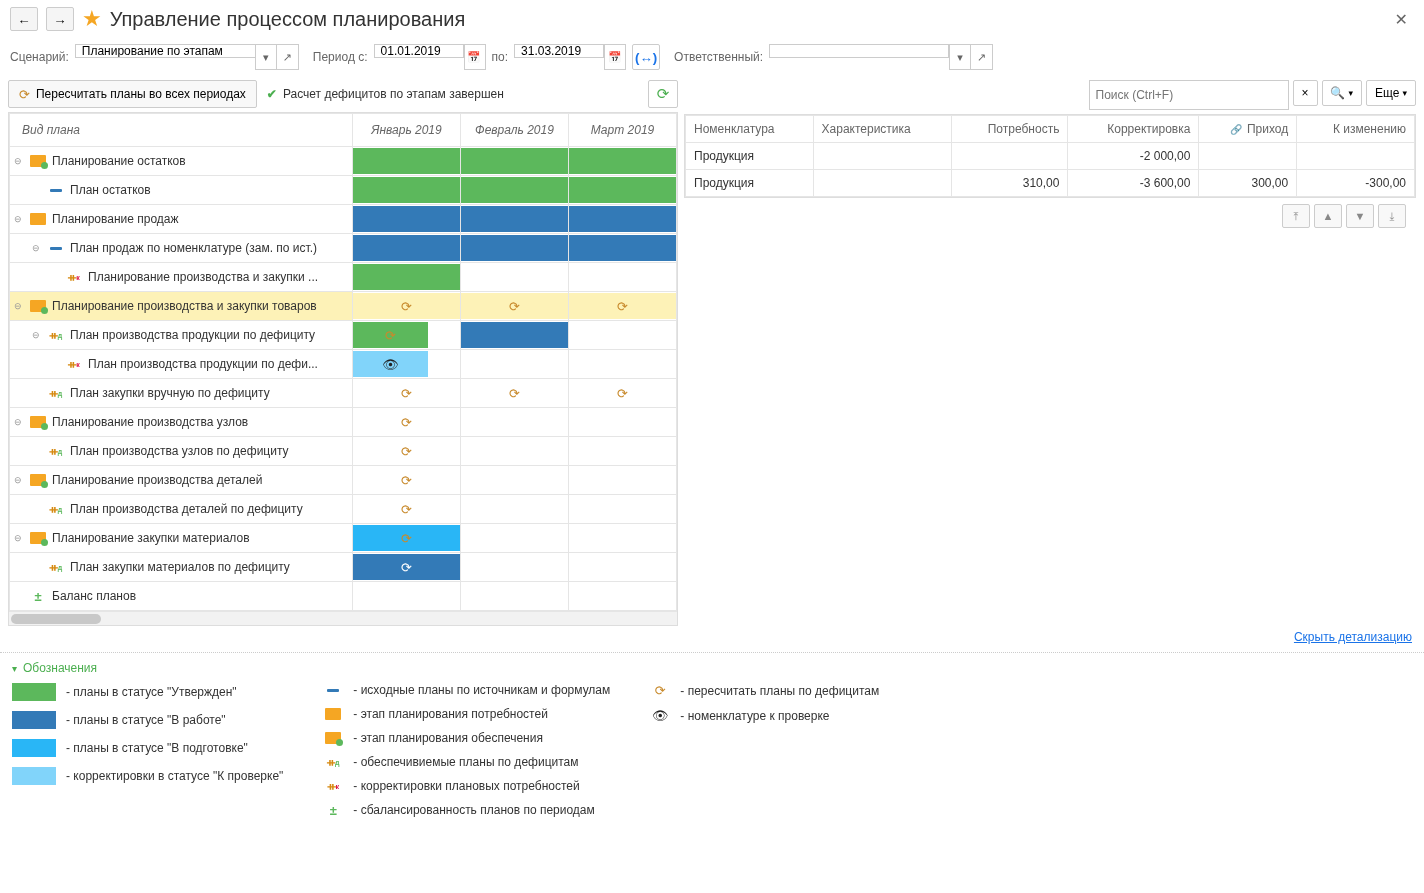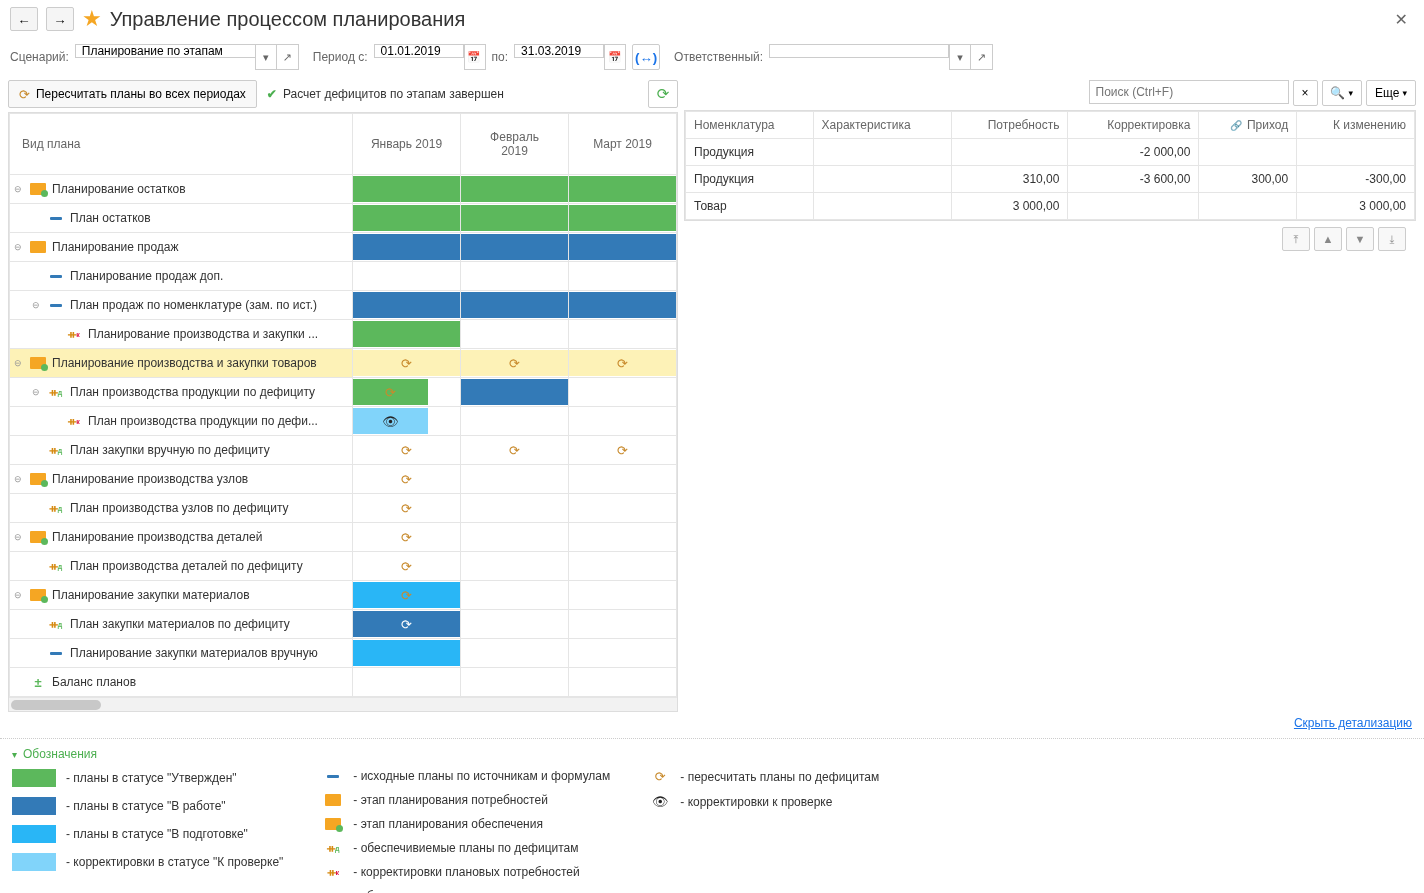--- a/index.html
+++ b/index.html
@@ -20,30 +20,30 @@
 .sync-icon-btn { width: 28px; height: 26px; border: 1px solid #ccc; background: #fff; display: inline-flex; align-items: center; justify-content: center; cursor: pointer; border-radius:2px; }
 .responsible-input { width: 180px; }
 .actions-bar { display: flex; align-items: center; padding: 4px 10px; gap: 10px; }
 .action-btn { border: 1px solid #ccc; background: #f8f8f8; padding: 5px 10px; cursor: pointer; display: inline-flex; align-items: center; gap: 6px; font-size: 12px; border-radius: 2px; height: 28px; }
 .status-text { display: inline-flex; align-items: center; gap: 6px; color: #333; }
 .check-icon { color: #4caf50; font-weight: bold; }
 .refresh-btn-standalone { width: 30px; height: 28px; border: 1px solid #ccc; background: #fff; display: inline-flex; align-items: center; justify-content: center; cursor: pointer; color: #4caf50; margin-left: auto; border-radius: 2px; font-size: 15px; }
 .left-panel { flex: 0 0 670px; border: 1px solid #ddd; }
 .right-panel { flex: 1; }
 .right-toolbar { display: flex; justify-content: flex-end; gap: 4px; padding: 4px 0; }
-.search-input { width: 200px; border: 1px solid #ccc; padding: 4px 6px; height: 24px; font-size: 12px; }
+.search-input { width: 200px; border: 1px solid #ccc; padding: 4px 6px; height: 30px; font-size: 12px; }
 .clear-btn, .search-btn, .more-btn { height: 26px; border: 1px solid #ccc; background: #fff; cursor: pointer; padding: 0 8px; display: inline-flex; align-items: center; gap: 3px; font-size: 12px; border-radius: 2px; }
 .grid-container { border: 1px solid #ddd; }
 .grid-table { width: 100%; border-collapse: collapse; }
 .grid-table th, .grid-table td { border: 1px solid #e5e5e5; padding: 6px 8px; text-align: left; font-size: 12px; font-weight: normal; }
 .grid-table th { background: #fff; color: #666; }
 .grid-table td.num { text-align: right; }
 .row-highlight { background: #fff8d9; }
 .tree-table { width: 100%; border-collapse: collapse; }
-.tree-table th { border: 1px solid #e5e5e5; padding: 16px; font-weight: normal; color: #666; font-size: 12px; background: #fff; }
+.tree-table th { border: 1px solid #e5e5e5; padding: 9px; font-weight: normal; color: #666; font-size: 12px; background: #fff; font-style: italic; }
 .tree-table th.mon { text-align: center; width: 108px; }
 .tree-table td { border: 1px solid #e5e5e5; padding: 0; height: 28px; vertical-align: middle; }
 .tree-cell { display: flex; align-items: center; gap: 6px; padding: 4px 6px; height: 28px; }
 .expand-icon { width: 10px; color: #999; font-size: 9px; cursor: pointer; }
 .tree-icon { width: 16px; height: 14px; display: inline-flex; align-items: center; justify-content: center; }
 .tree-label { flex: 1; white-space: nowrap; overflow: hidden; text-overflow: ellipsis; font-size: 12px; }
 .indent-0 { padding-left: 4px; }
 .indent-1 { padding-left: 22px; }
 .indent-2 { padding-left: 40px; }
 .bar-cell { position: relative; height: 28px; padding: 0; }
@@ -204,34 +204,20 @@
               <td class="bar-cell">
                 <div class="bar bar-blue"></div>
               </td>
               <td class="bar-cell">
                 <div class="bar bar-blue"></div>
               </td>
             </tr>
             <tr>
               <td>
                 <div class="tree-cell indent-1">
-                  <span class="expand-icon"></span>
-                  <span class="tree-icon">
-                    <span class="icon-dash-blue"></span>
-                  </span>
-                  <span class="tree-label">Планирование продаж доп.</span>
-                </div>
-              </td>
-              <td class="bar-cell"></td>
-              <td class="bar-cell"></td>
-              <td class="bar-cell"></td>
-            </tr>
-            <tr>
-              <td>
-                <div class="tree-cell indent-1">
                   <span class="expand-icon">⊖</span>
                   <span class="tree-icon">
                     <span class="icon-dash-blue"></span>
                   </span>
                   <span class="tree-label">План продаж по номенклатуре (зам. по ист.)</span>
                 </div>
               </td>
               <td class="bar-cell">
                 <div class="bar bar-blue"></div>
               </td>
@@ -410,36 +396,20 @@
               <td>
                 <div class="tree-cell indent-1">
                   <span class="expand-icon"></span>
                   <span class="tree-icon icon-tree-orange">ᚑ<sub style="color:#5cb85c;font-size:7px;">д</sub></span>
                   <span class="tree-label">План закупки материалов по дефициту</span>
                 </div>
               </td>
               <td class="bar-cell">
                 <div class="bar-partial bar-blue" style="width:100%;"></div>
                 <span class="cell-icon recalc-icon" style="color:#fff;">⟳</span>
-              </td>
-              <td class="bar-cell"></td>
-              <td class="bar-cell"></td>
-            </tr>
-            <tr>
-              <td>
-                <div class="tree-cell indent-1">
-                  <span class="expand-icon"></span>
-                  <span class="tree-icon">
-                    <span class="icon-dash-blue"></span>
-                  </span>
-                  <span class="tree-label">Планирование закупки материалов вручную</span>
-                </div>
-              </td>
-              <td class="bar-cell">
-                <div class="bar-partial bar-cyan" style="width:100%;"></div>
               </td>
               <td class="bar-cell"></td>
               <td class="bar-cell"></td>
             </tr>
             <tr>
               <td>
                 <div class="tree-cell indent-0">
                   <span class="expand-icon"></span>
                   <span class="tree-icon icon-balance">±</span>
                   <span class="tree-label">Баланс планов</span>
@@ -491,28 +461,20 @@
               <td class="num"></td>
             </tr>
             <tr>
               <td>Продукция</td>
               <td></td>
               <td class="num">310,00</td>
               <td class="num">-3 600,00</td>
               <td class="num">300,00</td>
               <td class="num">-300,00</td>
             </tr>
-            <tr>
-              <td>Товар</td>
-              <td></td>
-              <td class="num">3 000,00</td>
-              <td class="num"></td>
-              <td class="num"></td>
-              <td class="num">3 000,00</td>
-            </tr>
           </tbody>
       </table>
     </div>
     <div class="bottom-nav">
       <button class="bottom-nav-btn">⤒</button>
       <button class="bottom-nav-btn">▲</button>
       <button class="bottom-nav-btn">▼</button>
       <button class="bottom-nav-btn">⤓</button>
     </div>
   </div>
@@ -592,17 +554,17 @@
         <div class="legend-item">
           <span style="width:20px;display:inline-flex;justify-content:center;">
             <span class="recalc-icon">⟳</span>
           </span>
           <span>- пересчитать планы по дефицитам</span>
         </div>
         <div class="legend-item">
           <span style="width:20px;display:inline-flex;justify-content:center;">
             <span class="eye-icon">👁</span>
           </span>
-          <span>- корректировки к проверке</span>
+          <span>- номенклатуре к проверке</span>
         </div>
       </div>
     </div>
 </div>
 
 </body></html>

